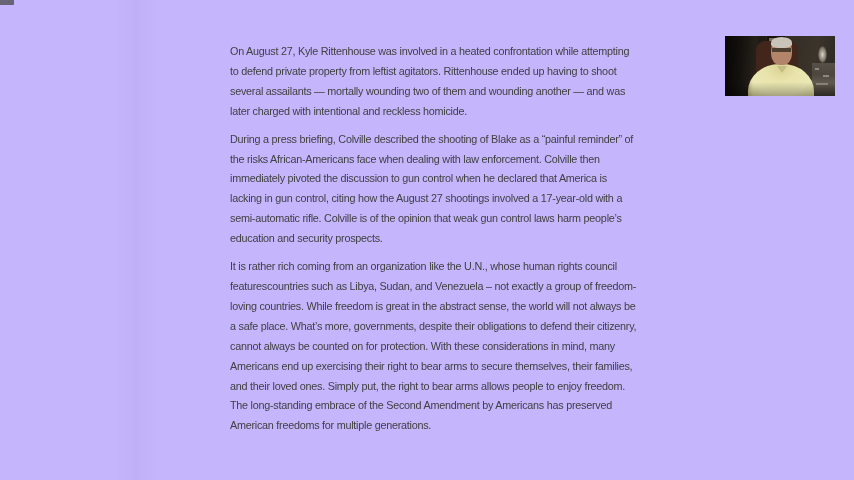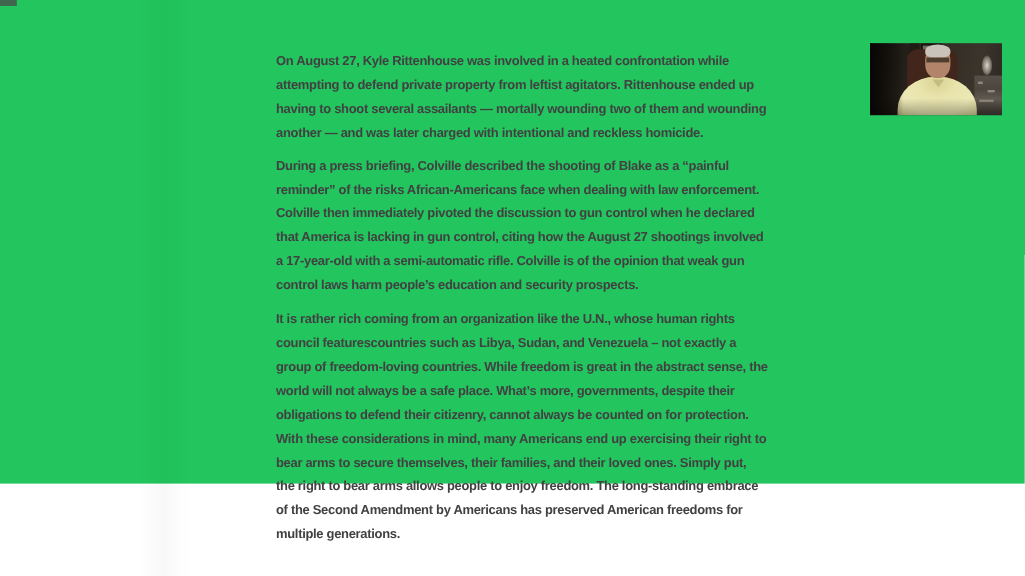--- a/index.html
+++ b/index.html
@@ -7,23 +7,22 @@
     padding: 0;
     width: 854px;
     height: 480px;
     overflow: hidden;
     background: #ffffff;
     font-family: "Liberation Sans", "DejaVu Sans", sans-serif;
   }
   .stage {
     position: relative;
     width: 854px;
-    height: 403px;
-    background: #22c55e;
-    font-weight: bold;
+    height: 480px;
+    background: #c4b5fd;
   }
   
   .left-strip {
     position: absolute;
     left: 116px;
     top: 0;
     width: 44px;
     height: 480px;
     background: linear-gradient(to right,
       rgba(0,0,0,0) 0%,

